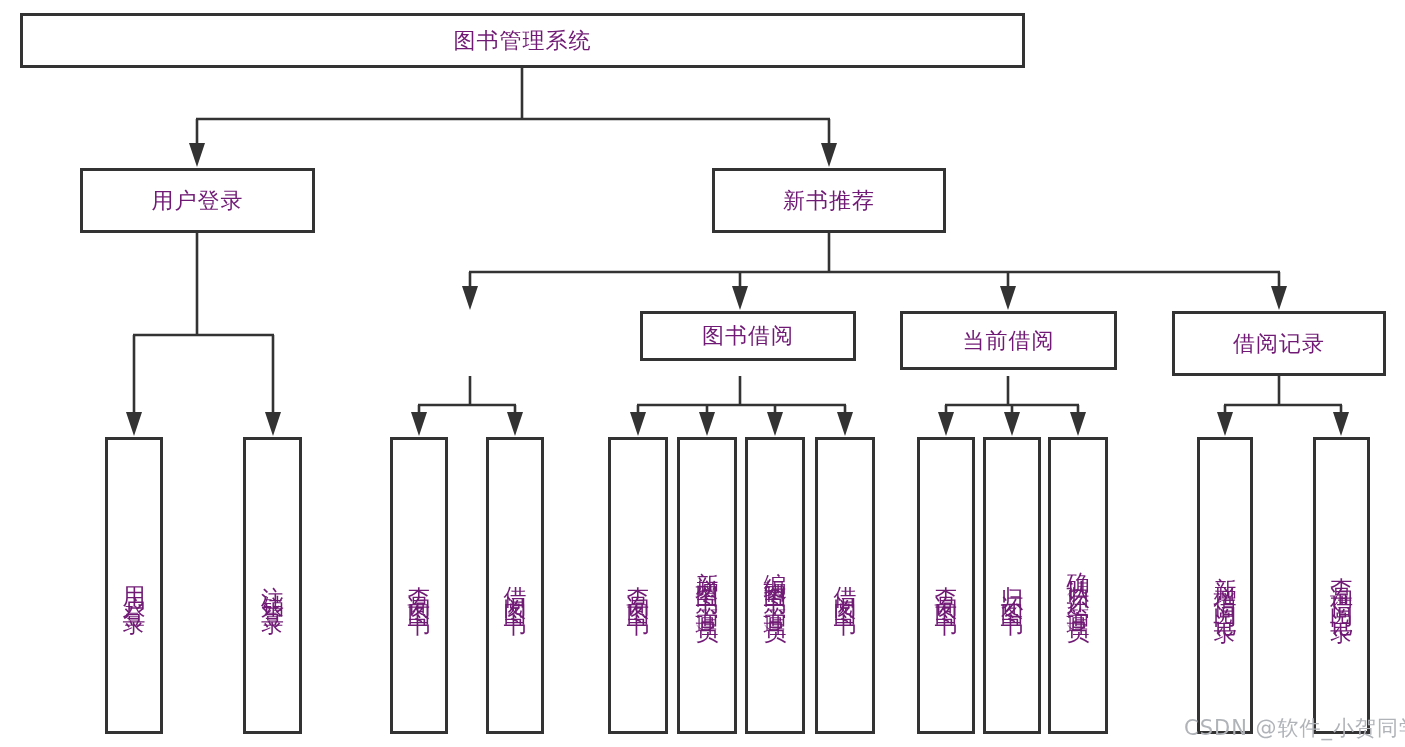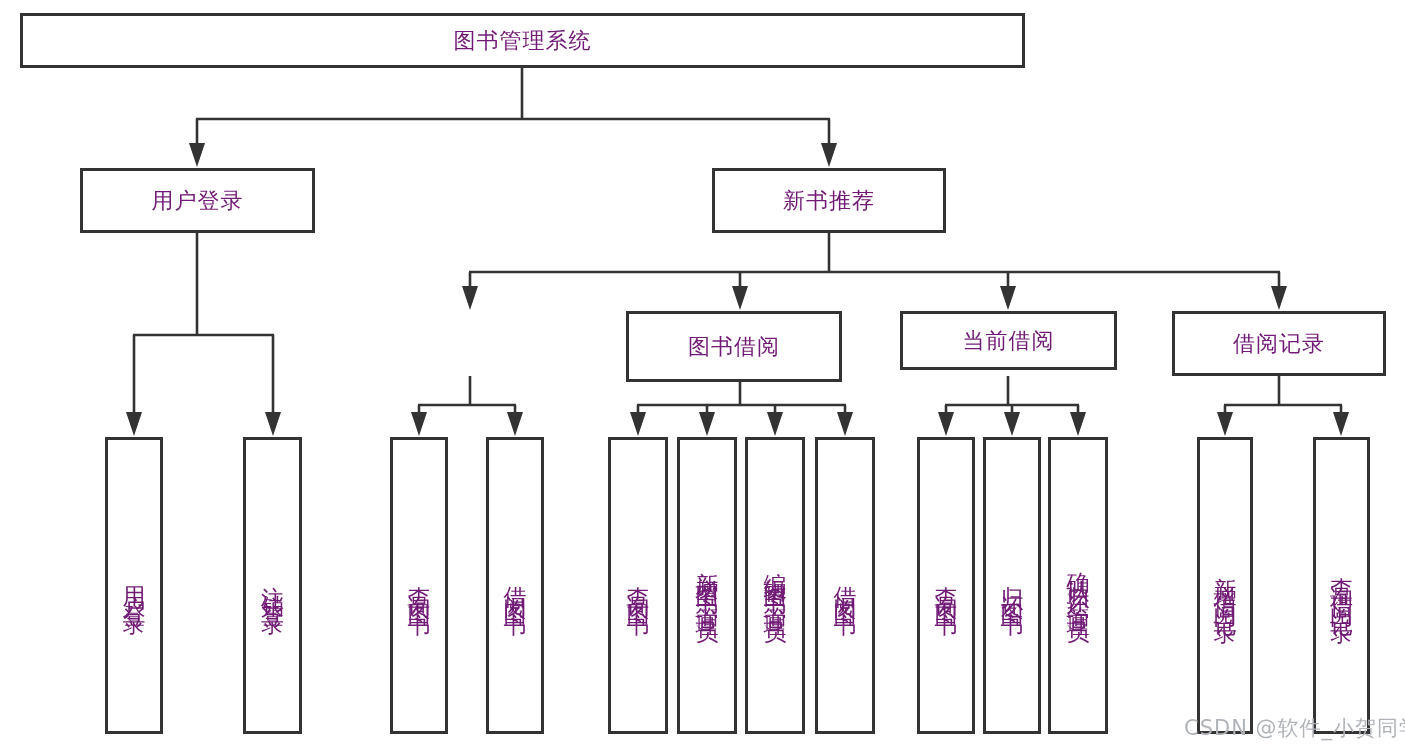--- a/index.html
+++ b/index.html
@@ -111,21 +111,21 @@
     <span>图书管理系统</span>
   </div>
 
   <div class="box h" style="left:80px;top:168px;width:235px;height:65px">
     <span>用户登录</span>
   </div>
   <div class="box h" style="left:712px;top:168px;width:234px;height:65px">
     <span>新书推荐</span>
   </div>
 
-  <div class="box h" style="left:626px;top:311px;width:216px;height:71px">
+  <div class="box h" style="left:640px;top:311px;width:216px;height:50px">
     <span>图书借阅</span>
   </div>
   <div class="box h" style="left:900px;top:311px;width:217px;height:59px">
     <span>当前借阅</span>
   </div>
   <div class="box h" style="left:1172px;top:311px;width:214px;height:65px">
     <span>借阅记录</span>
   </div>
 
   <div class="box v sp4" style="left:105px;top:437px;width:58px;height:297px">

